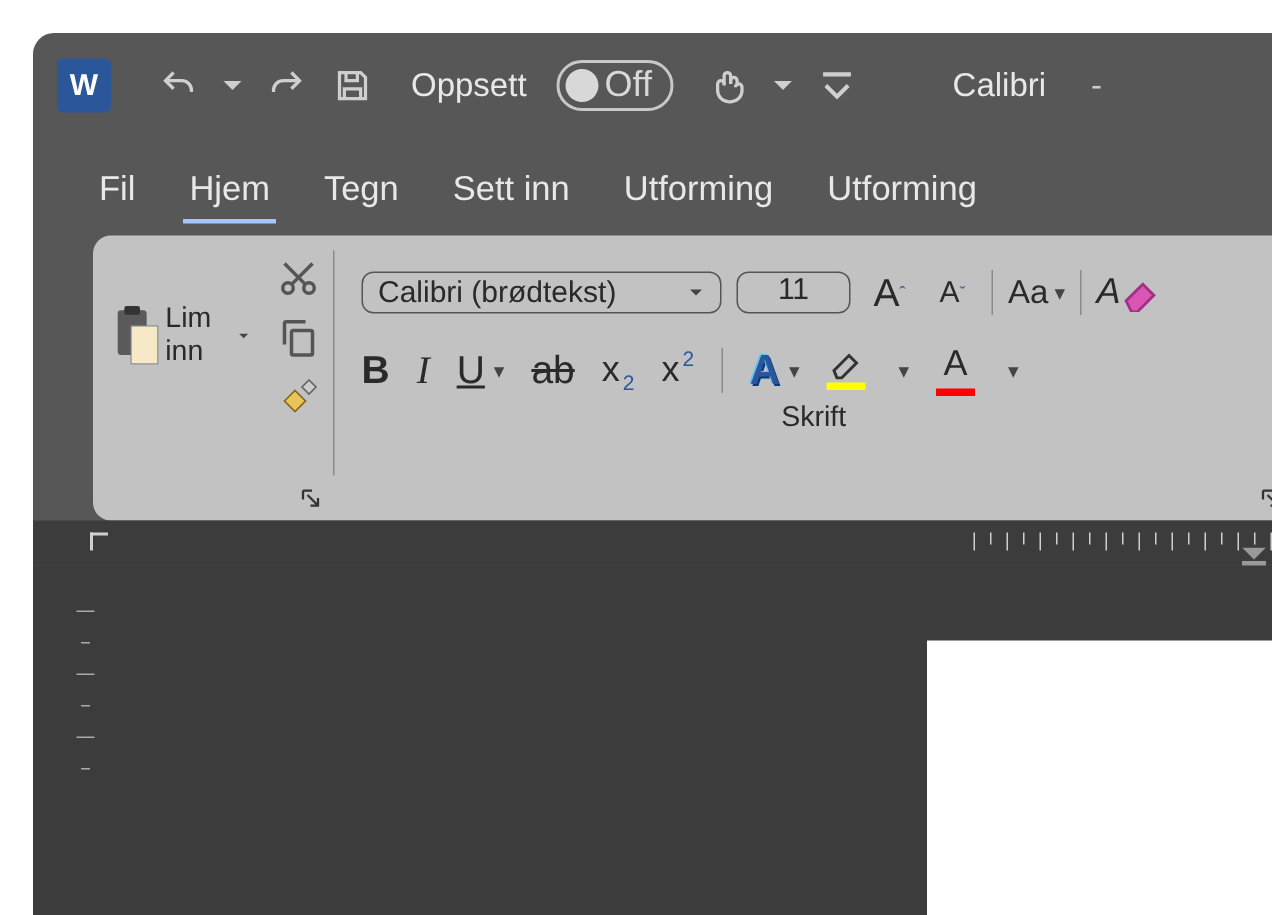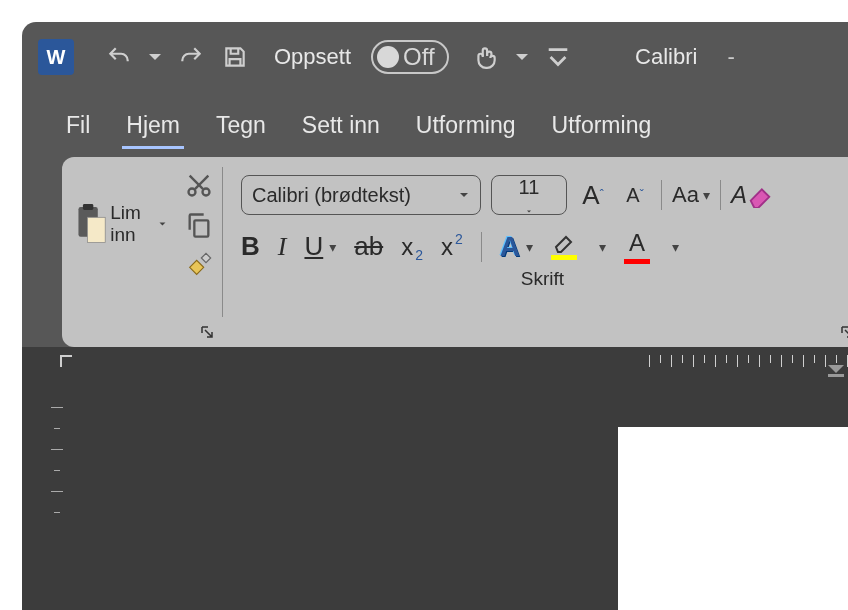--- a/index.html
+++ b/index.html
@@ -163,21 +163,21 @@
 .font-group {
   flex: 1;
 }
 .font-row1 {
   display: flex;
   align-items: center;
   gap: 10px;
   padding: 10px 6px 0 6px;
 }
 .font-select {
-  height: 40px;
+  height: 28px;
   border: 1.5px solid #555;
   border-radius: 8px;
   background: #c2c2c2;
   display: flex;
   align-items: center;
   padding: 0 10px;
   font-size: 20px;
   color: #2a2a2a;
   gap: 10px;
   cursor: pointer;

